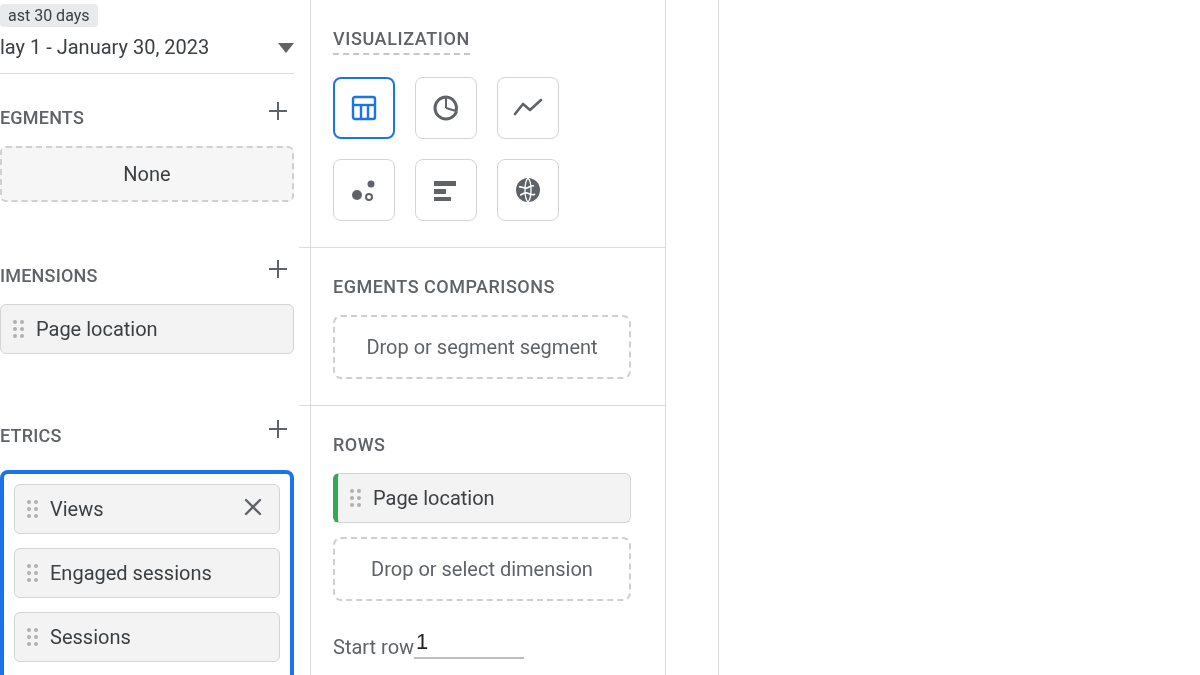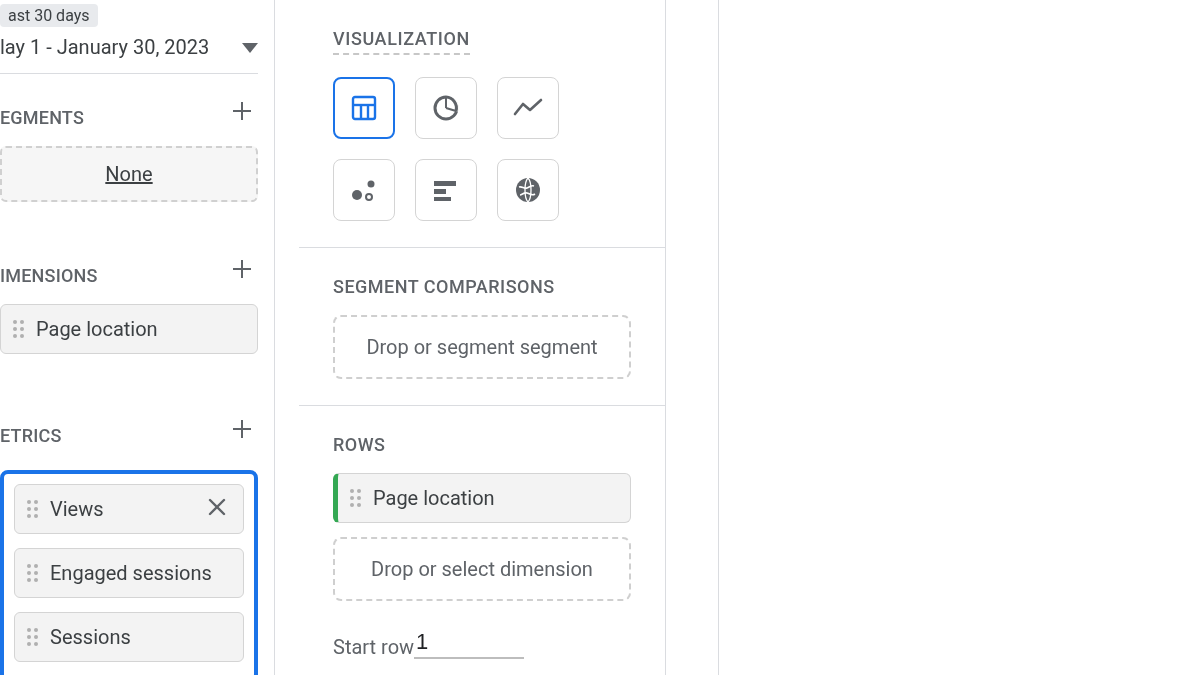--- a/index.html
+++ b/index.html
@@ -9,21 +9,21 @@
     color: #3c4043;
     width: 1200px;
     height: 675px;
     overflow: hidden;
     position: relative;
   }
   .left-col {
     position: absolute;
     left: 0;
     top: 0;
-    width: 275px;
+    width: 311px;
     height: 100%;
     border-right: 1px solid #dadce0;
     padding: 0 16px 0 0;
   }
   .right-col {
     position: absolute;
     left: 299px;
     top: 0;
     width: 367px;
     height: 100%;
@@ -80,21 +80,20 @@
   }
   .dashed-chip {
     border:2px dashed #d0d0d0;
     border-radius:6px;
     background:#f6f6f6;
     color:#3c4043;
     font-size:20px;
     text-align:center;
     padding:14px 8px;
     margin-bottom: 54px;
-    text-decoration: underline;
   }
   .solid-chip {
     border:1px solid #d4d4d4;
     border-radius:6px;
     background:#f3f3f3;
     color:#3c4043;
     font-size:20px;
     padding:12px 12px;
     display:flex;
     align-items:center;
@@ -371,21 +370,21 @@
               <circle cx="15" cy="15" r="12" fill="#5f6368"></circle>
               <path d="M6 12c3-1 5 2 8 1s4-3 7-2M7 20c2 0 4-3 7-2s5 3 8 1" stroke="#fff" stroke-width="1.6" fill="none"></path>
               <path d="M15 3c-4 4-4 20 0 24M15 3c4 4 4 20 0 24" stroke="#fff" stroke-width="1.3" fill="none"></path>
             </svg>
         </span>
       </div>
     </div>
   </div>
 
   <div class="r-section">
-    <div class="r-subtitle">SEGMENT COMPARISONS</div>
+    <div class="r-subtitle">EGMENTS COMPARISONS</div>
     <div class="r-dashed">Drop or segment segment</div>
   </div>
 
   <div class="r-section-noborder">
     <div class="r-subtitle">ROWS</div>
     <div class="r-chip-green">
       <span class="drag-dots">
           <span></span>
           <span></span>
           <span></span>

